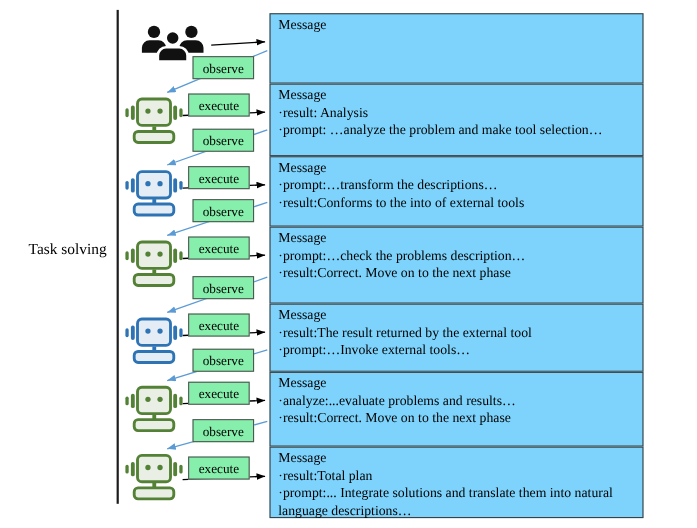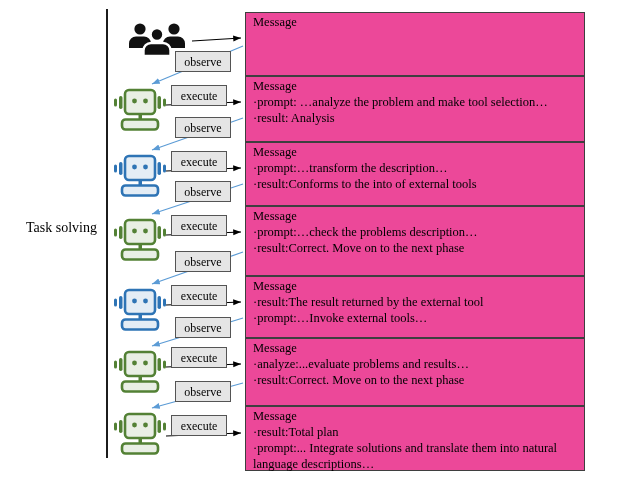--- a/index.html
+++ b/index.html
@@ -1,24 +1,24 @@
 <!DOCTYPE html>
 <html><head>
 <meta charset="utf-8">
 <style>
   html,body{margin:0;padding:0;background:#fff;}
   .canvas{position:relative;width:634px;height:480px;background:#ffffff;
           font-family:"Liberation Serif",serif;color:#000;overflow:hidden;}
   .task-label{position:absolute;left:26px;top:220px;font-size:14px;white-space:nowrap;}
   .vline{position:absolute;left:106px;top:9px;width:2px;height:449px;background:#1c1c1c;}
   .arrows{position:absolute;left:0;top:0;pointer-events:none;}
-  .msg{position:absolute;left:245px;width:340px;background:#ec4899;border:1px solid #3f3f3f;
+  .msg{position:absolute;left:245px;width:340px;background:#7dd3fc;border:1px solid #3f3f3f;
        box-sizing:border-box;padding:1px 4px 0 7px;font-size:12.5px;line-height:16px;font-family:Liberation Serif, serif;}
   .msg .t{white-space:nowrap;}
-  .lbl{position:absolute;width:56px;height:21px;background:#e5e5e5;border:1px solid #545454;
+  .lbl{position:absolute;width:56px;height:21px;background:#86efac;border:1px solid #545454;
        box-sizing:border-box;display:flex;align-items:center;justify-content:center;
        font-size:12px;line-height:1;}
   .actor{position:absolute;line-height:0;}
 </style>
 </head>
 <body>
 
 <div class="canvas">
 
   <div class="task-label">Task solving</div>
@@ -160,26 +160,26 @@
   <div class="lbl" style="left:175px;top:317px;">observe</div>
   <div class="lbl" style="left:171px;top:347px;">execute</div>
   <div class="lbl" style="left:175px;top:381px;">observe</div>
   <div class="lbl" style="left:171px;top:415px;">execute</div>
 
   <div class="msg" style="top:12px;height:64px;">
     <div class="t">Message</div>
   </div>
   <div class="msg" style="top:76px;height:66px;">
     <div class="t">Message</div>
+    <div>·result: Analysis</div>
     <div>·prompt: …analyze the problem and make tool selection…</div>
-    <div>·result: Analysis</div>
   </div>
   <div class="msg" style="top:142px;height:64px;">
     <div class="t">Message</div>
-    <div>·prompt:…transform the description…</div>
+    <div>·prompt:…transform the descriptions…</div>
     <div>·result:Conforms to the into of external tools</div>
   </div>
   <div class="msg" style="top:206px;height:70px;">
     <div class="t">Message</div>
     <div>·prompt:…check the problems description…</div>
     <div>·result:Correct. Move on to the next phase</div>
   </div>
   <div class="msg" style="top:276px;height:62px;">
     <div class="t">Message</div>
     <div>·result:The result returned by the external tool</div>

